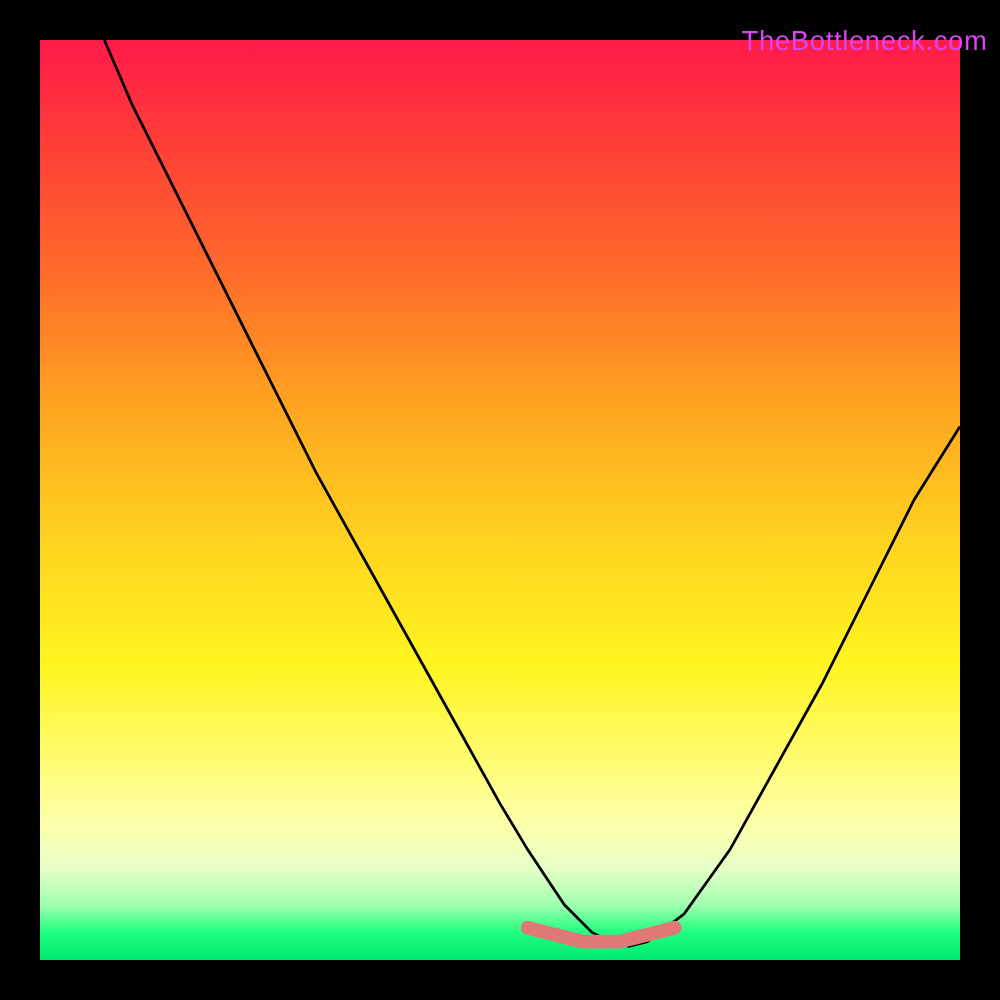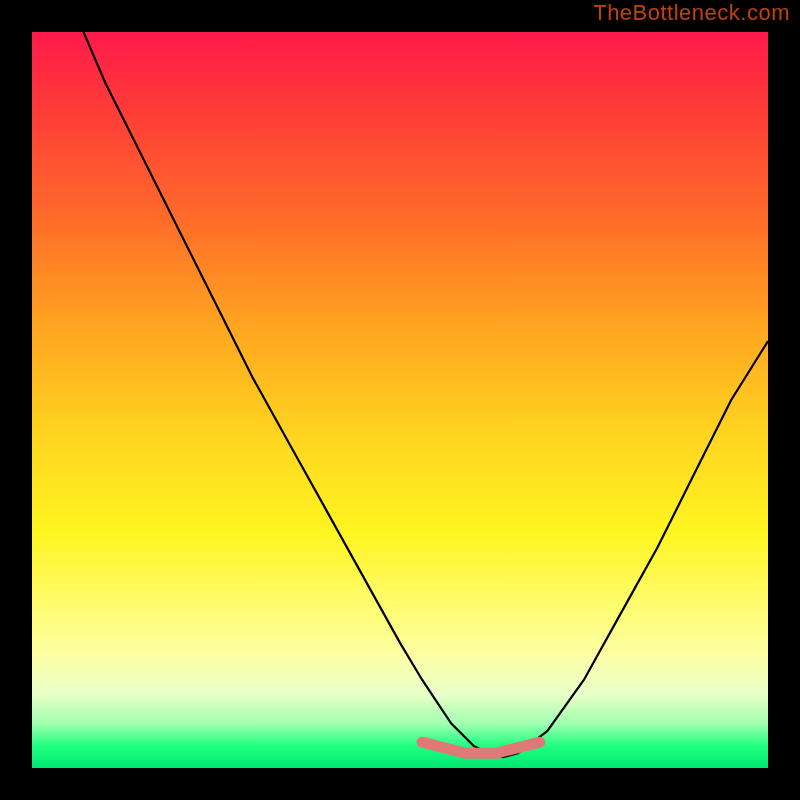--- a/index.html
+++ b/index.html
@@ -33,23 +33,23 @@
       #fffc70 78%,
       #fcffa8 85%,
       #e8ffc8 90%,
       #a0ffb0 94%,
       #20ff80 97%,
       #00e870 100%
     );
   }
   .watermark {
     position: absolute;
-    top: 0;
+    top: 20px;
     right: 10px;
-    color: #c2410c;
+    color: #d946ef;
     font-size: 22px;
     font-weight: 500;
     letter-spacing: 0.5px;
   }
   svg.plot-lines {
     position: absolute;
     left: 32px;
     top: 32px;
     width: 736px;
     height: 736px;

